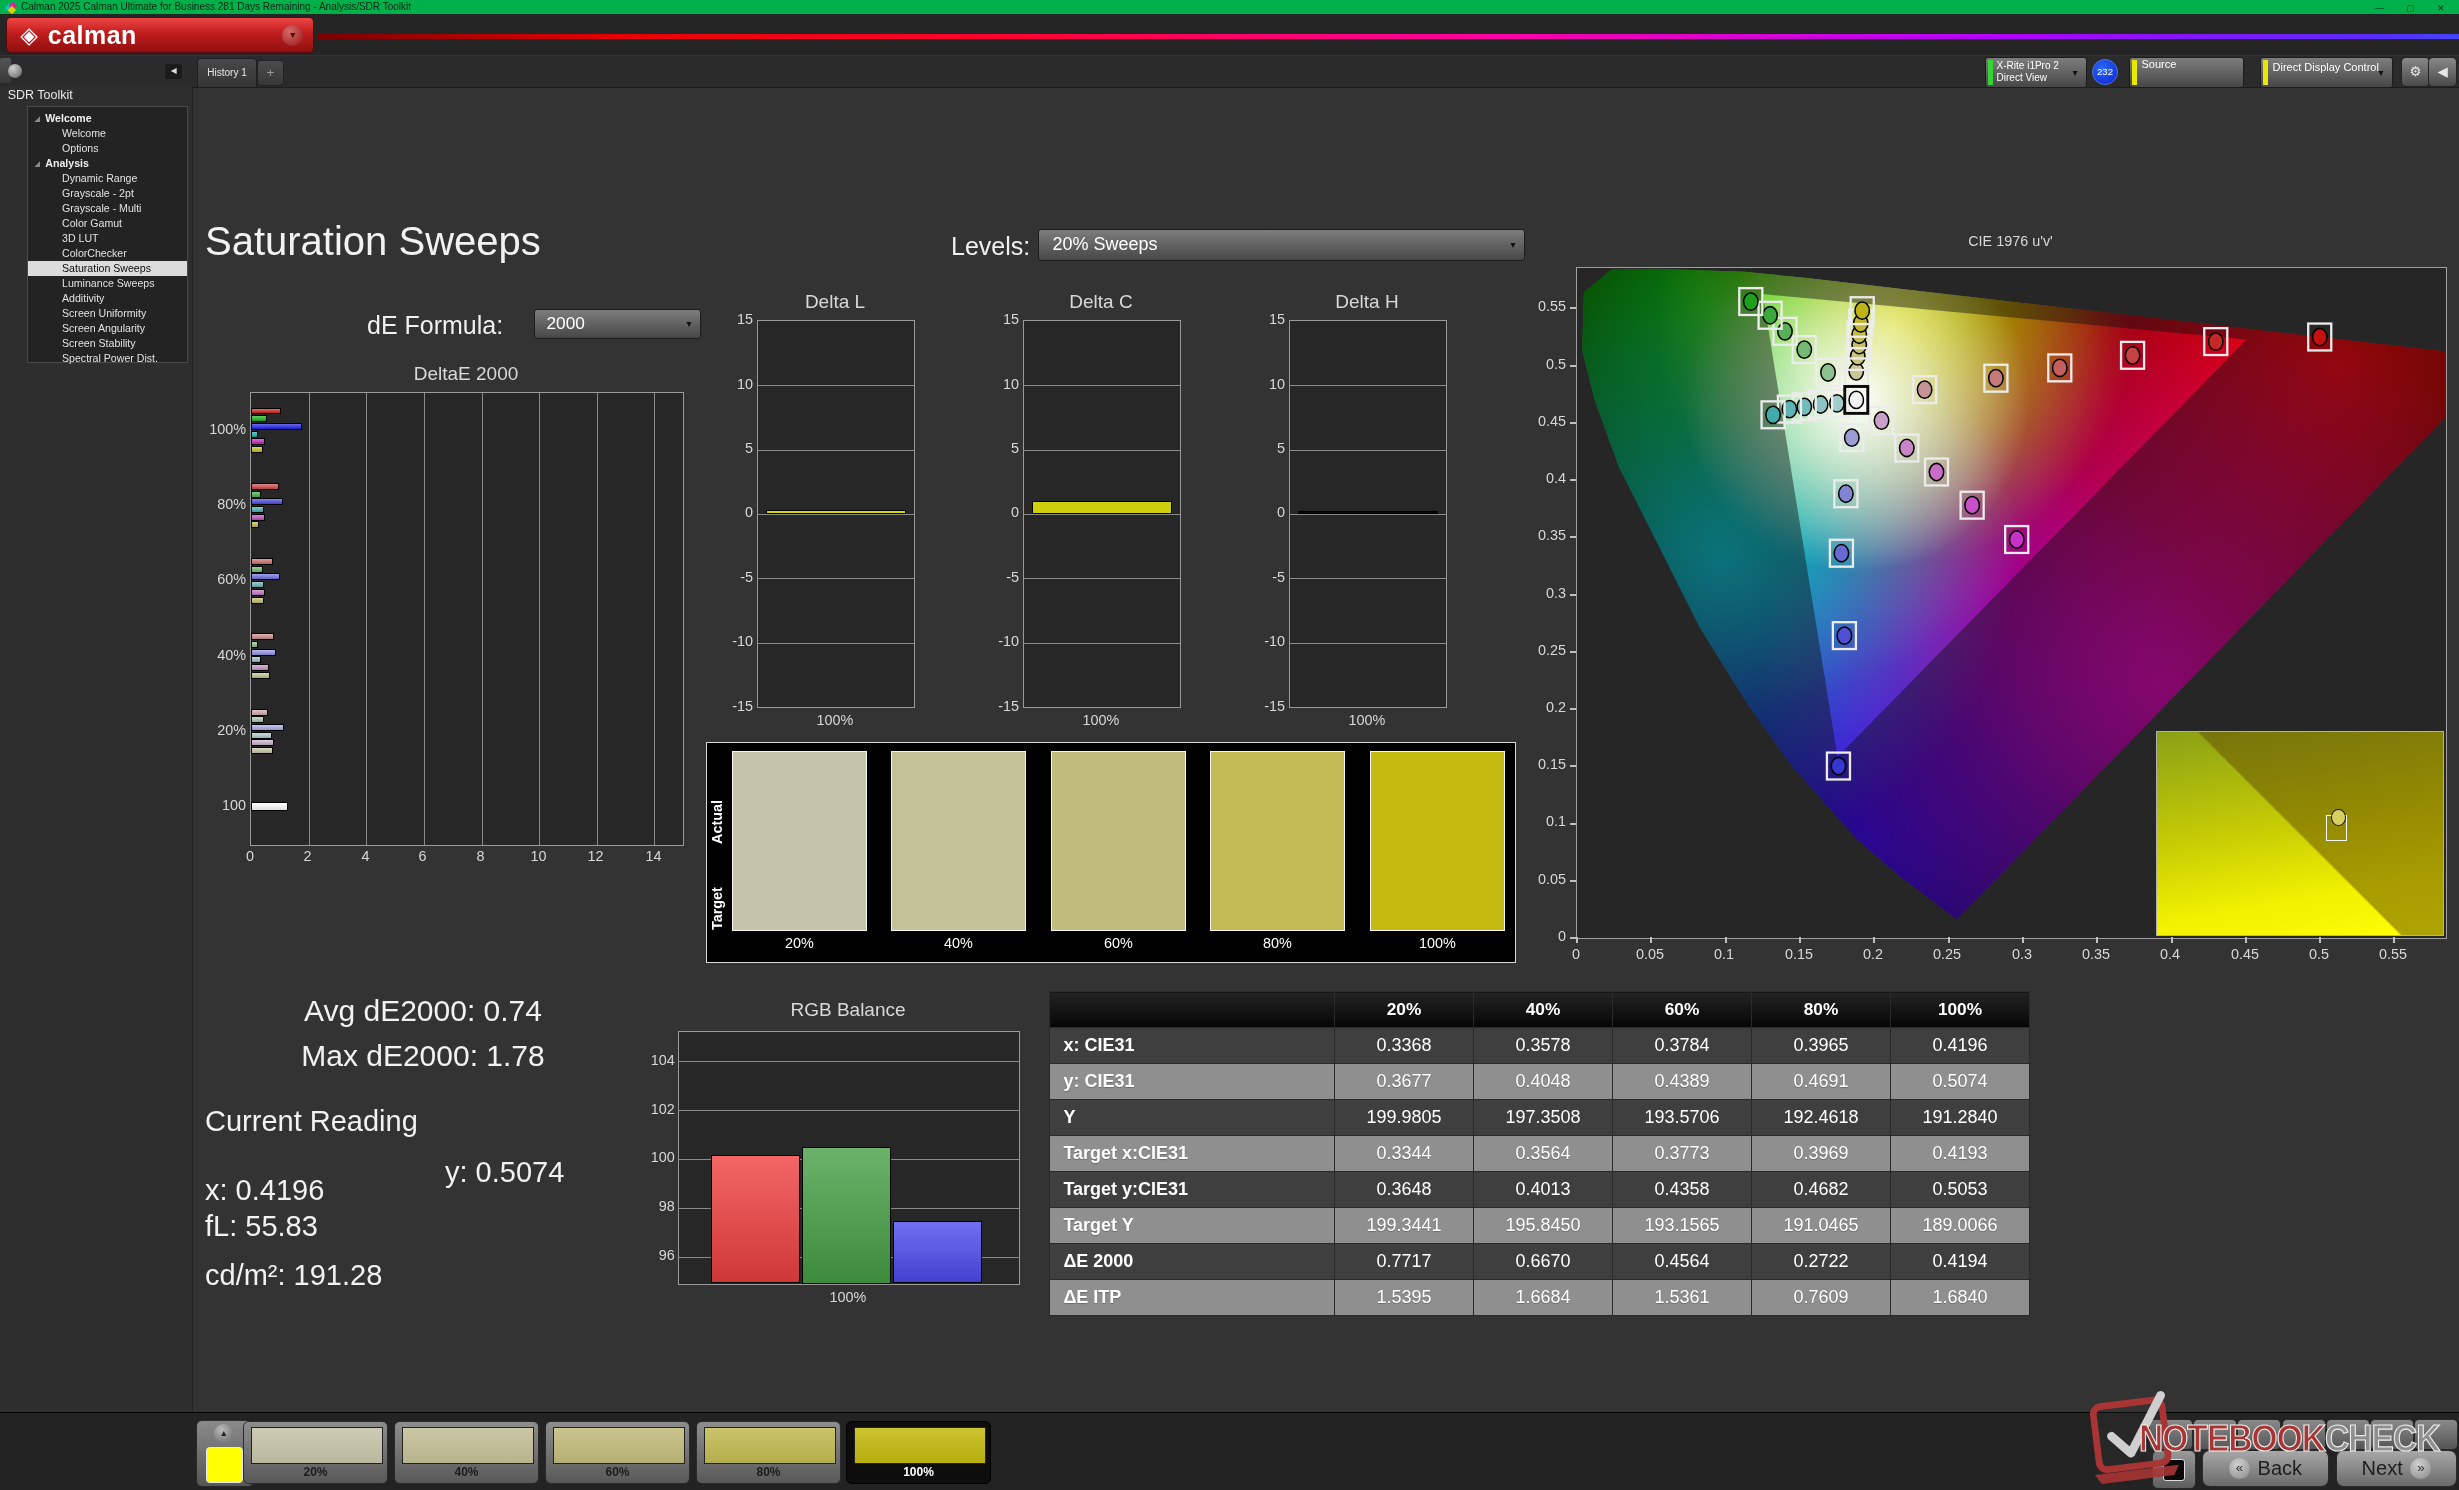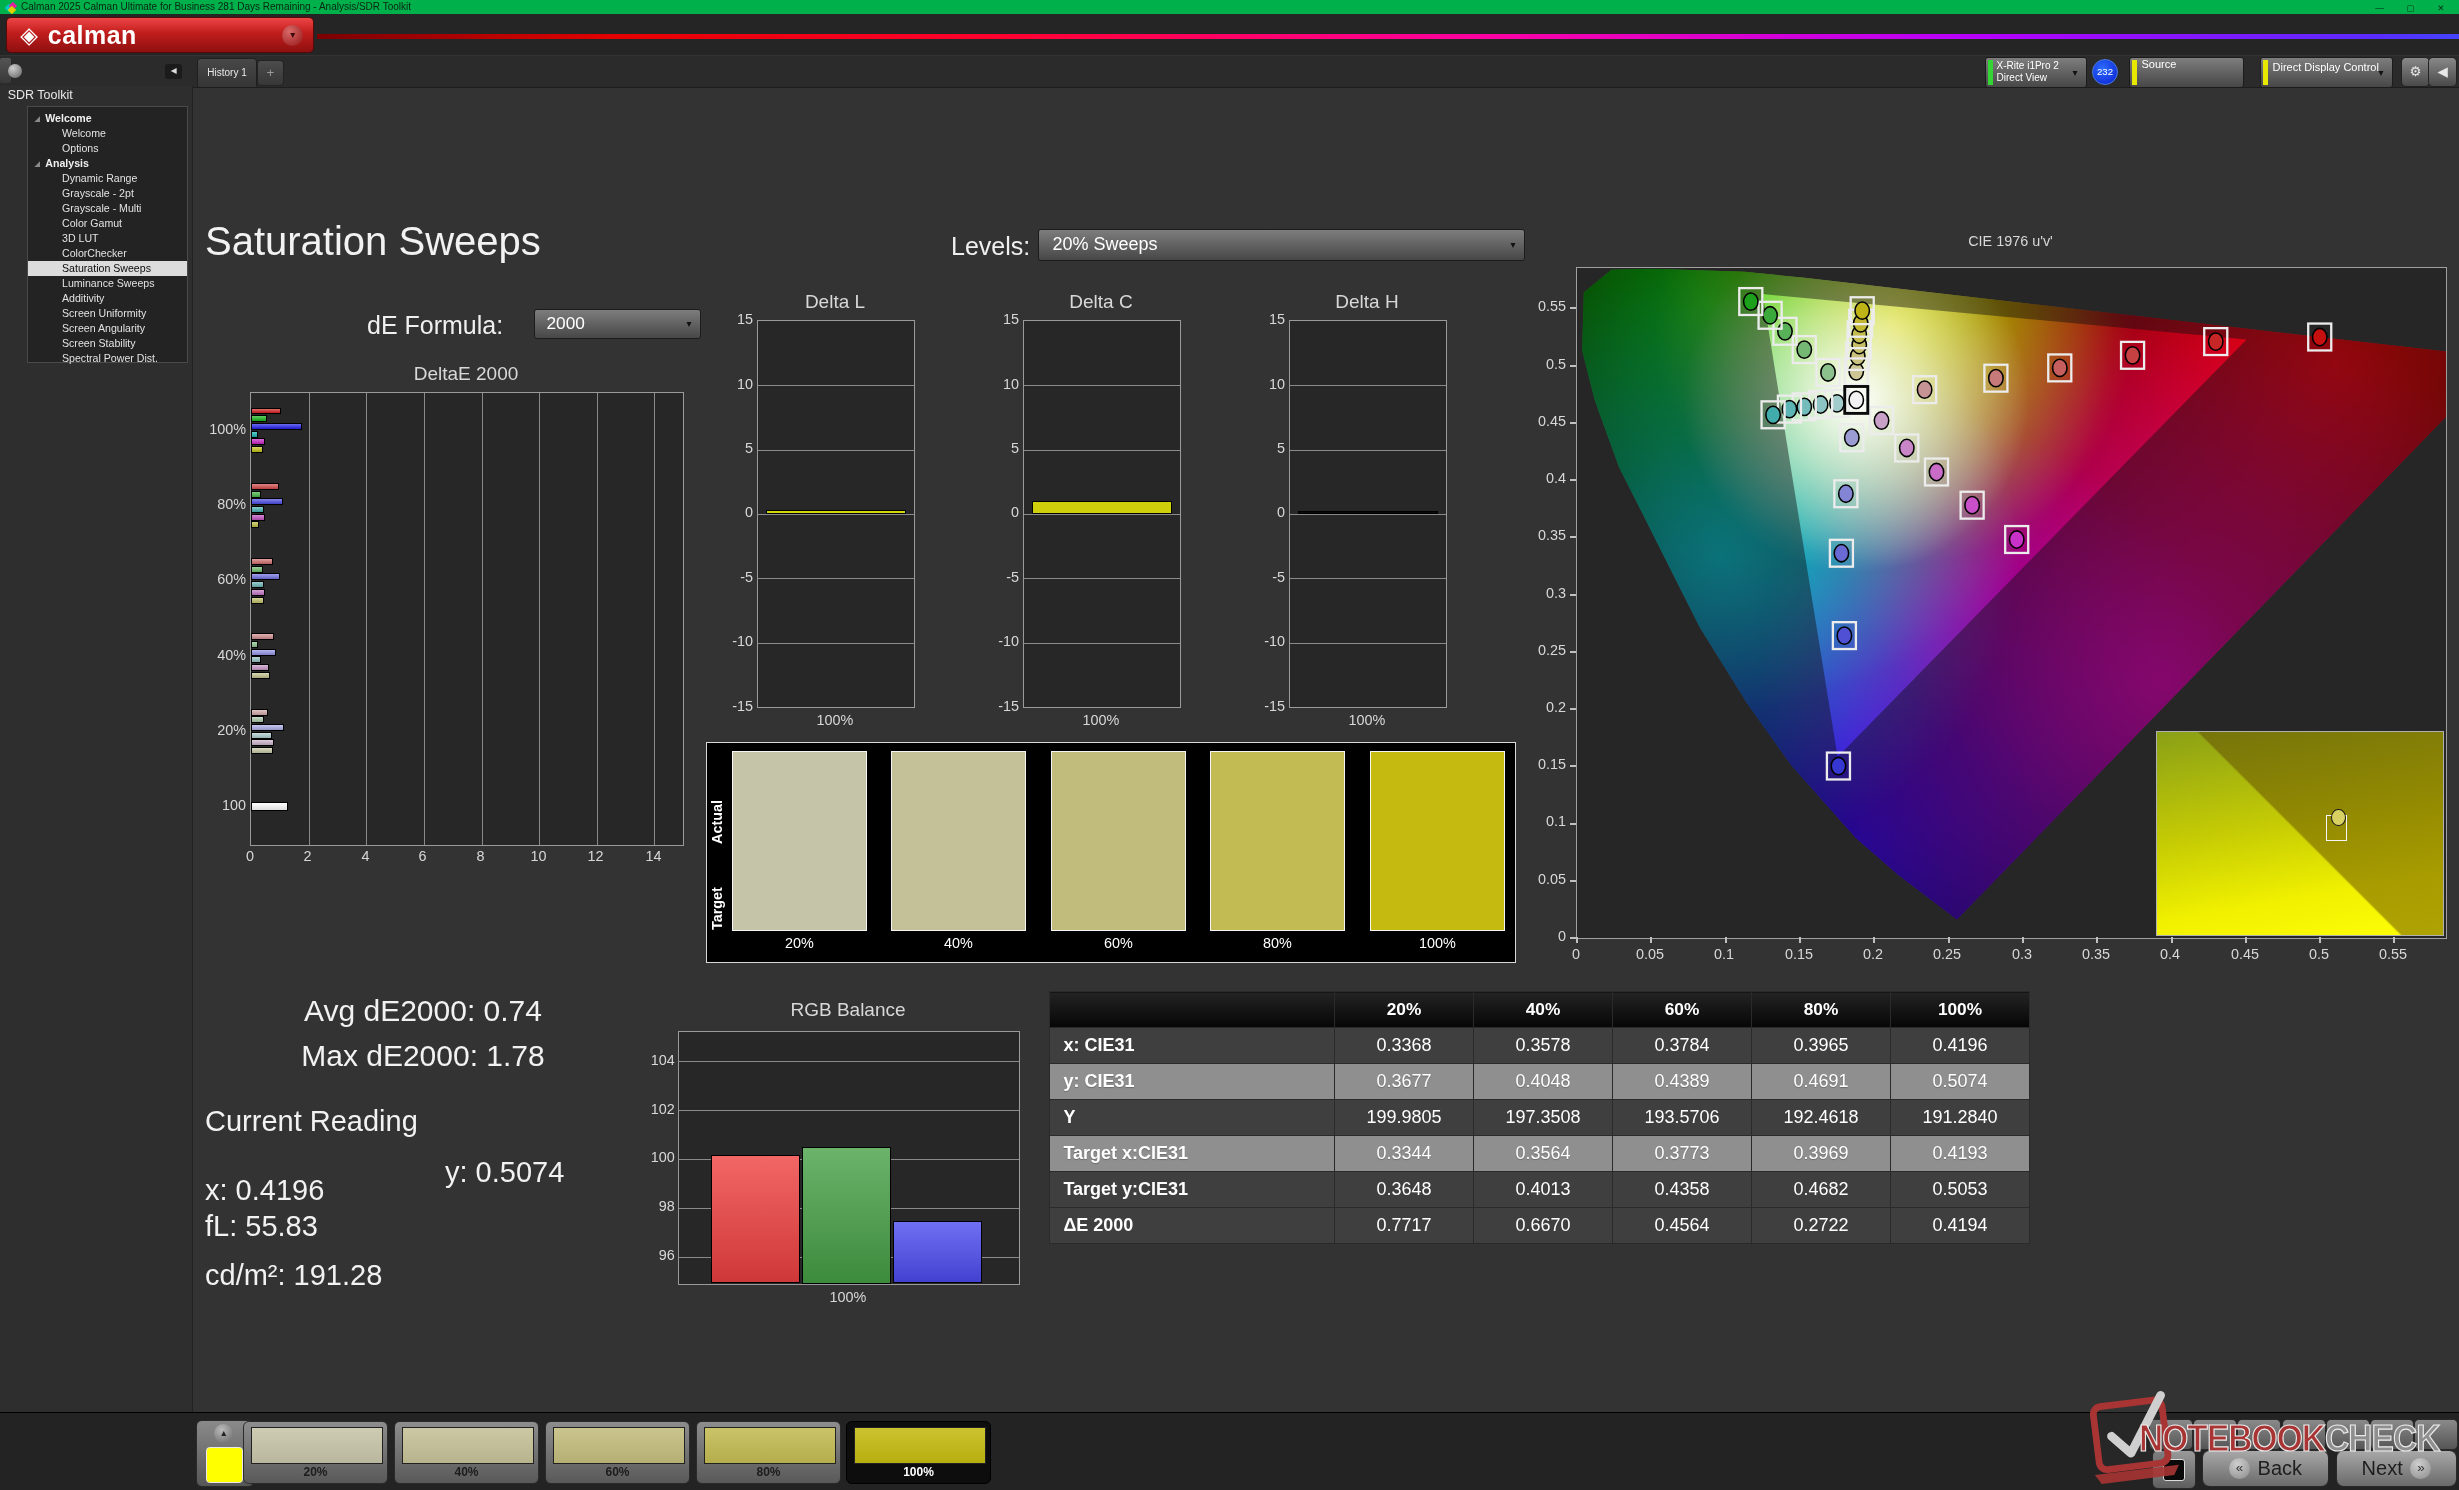--- a/index.html
+++ b/index.html
@@ -403,27 +403,43 @@
         <td class="val">0.4193</td>
       </tr>
       <tr class="dark">
         <td class="lab">Target y:CIE31</td>
         <td class="val">0.3648</td>
         <td class="val">0.4013</td>
         <td class="val">0.4358</td>
         <td class="val">0.4682</td>
         <td class="val">0.5053</td>
       </tr>
+      <tr class="lite">
+        <td class="lab">Target Y</td>
+        <td class="val">199.3441</td>
+        <td class="val">195.8450</td>
+        <td class="val">193.1565</td>
+        <td class="val">191.0465</td>
+        <td class="val">189.0066</td>
+      </tr>
       <tr class="dark">
         <td class="lab">ΔE 2000</td>
         <td class="val">0.7717</td>
         <td class="val">0.6670</td>
         <td class="val">0.4564</td>
         <td class="val">0.2722</td>
         <td class="val">0.4194</td>
+      </tr>
+      <tr class="lite">
+        <td class="lab">ΔE ITP</td>
+        <td class="val">1.5395</td>
+        <td class="val">1.6684</td>
+        <td class="val">1.5361</td>
+        <td class="val">0.7609</td>
+        <td class="val">1.6840</td>
       </tr>
     </tbody>
   </table>
 
 <div class="abs" id="cie-wrap">
   <div class="chart-title" style="left:48px;top:3.8px;width:869px;font-size:14.4px;">CIE 1976 u'v'</div>
   <div class="plot" id="cie-plot">
     <svg id="cie-svg" width="869" height="670" viewBox="0 0 905 697" style="position:absolute;left:0;top:0;">
       <defs>
         <clipPath id="hsclip">

